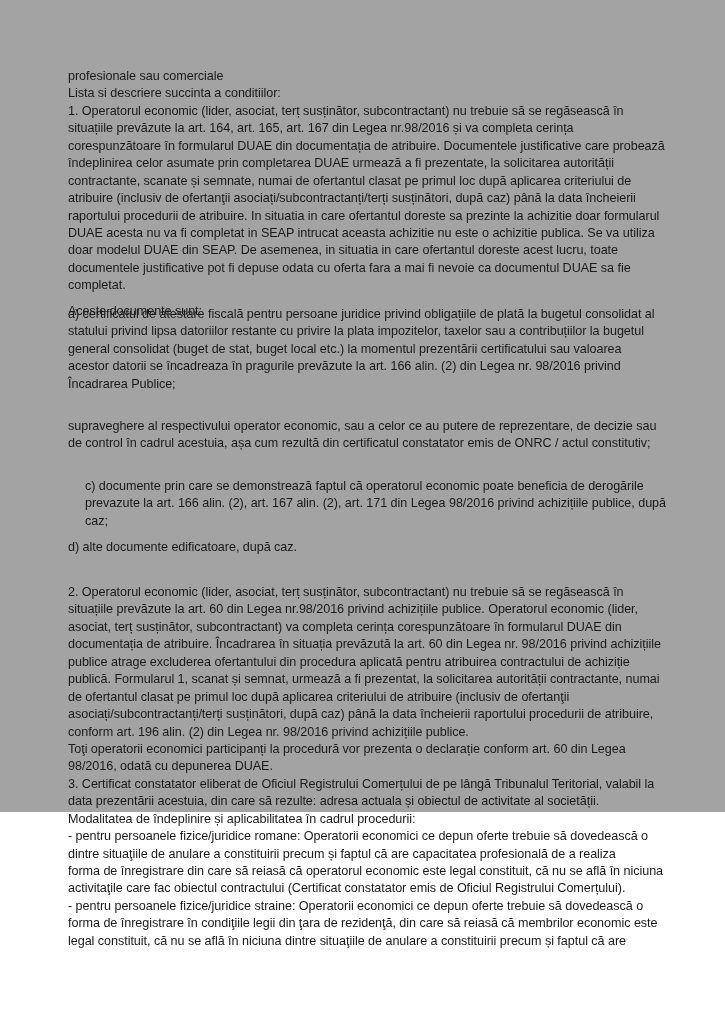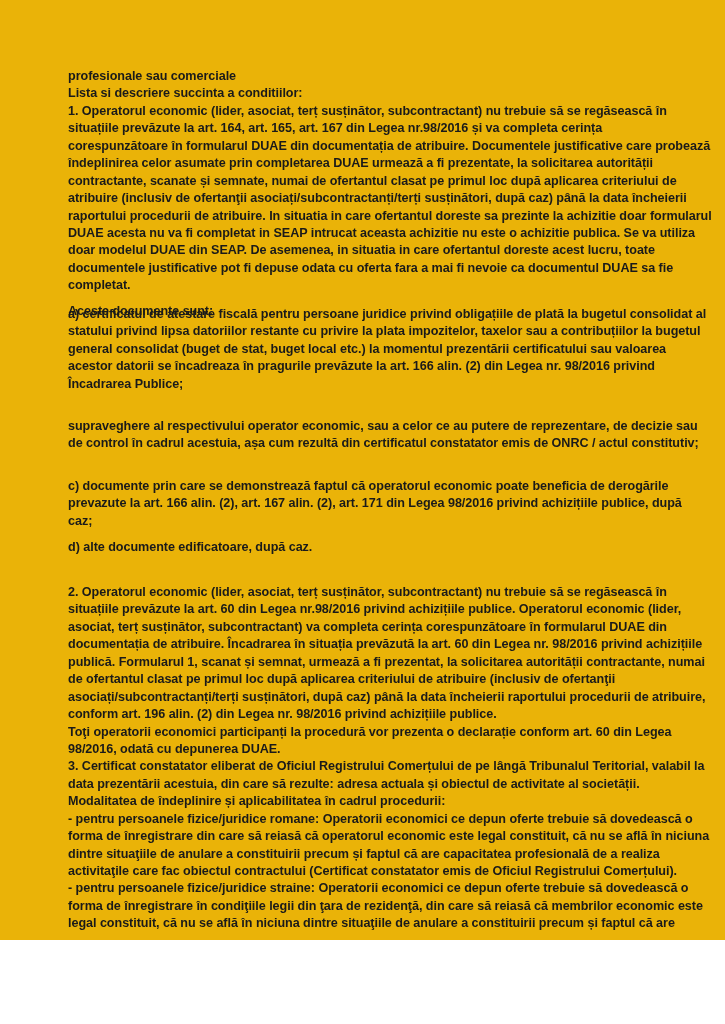--- a/index.html
+++ b/index.html
@@ -12,23 +12,22 @@
       height: 1024px;
       position: relative;
       overflow: hidden;
       font-family: "Liberation Sans", "DejaVu Sans", sans-serif;
       color: #1a1a1a;
     }
     .page {
       position: absolute;
       left: 0; top: 0;
       width: 725px;
-      height: 940px;
-      background: #eab308;
-      font-weight: bold;
+      height: 812px;
+      background: #a3a3a3;
     }
     .block {
       position: absolute;
       left: 68px;
       width: 640px;
     }
     .line {
       display: block;
       height: 17.45px;
       line-height: 17.45px;
@@ -68,46 +67,47 @@
     <span class="line">general consolidat (buget de stat, buget local etc.) la momentul prezentării certificatului sau valoarea</span>
     <span class="line">acestor datorii se încadreaza în pragurile prevăzute la art. 166 alin. (2) din Legea nr. 98/2016 privind</span>
     <span class="line">Încadrarea Publice;</span>
   </div>
 
   <div class="block" style="top:418px;">
     <span class="line">supraveghere al respectivului operator economic, sau a celor ce au putere de reprezentare, de decizie sau</span>
     <span class="line">de control în cadrul acestuia, așa cum rezultă din certificatul constatator emis de ONRC / actul constitutiv;</span>
   </div>
 
-  <div class="block" style="top:478px;">
+  <div class="block" style="top:478px;margin-left:17px;">
     <span class="line">c) documente prin care se demonstrează faptul că operatorul economic poate beneficia de derogările</span>
     <span class="line">prevazute la art. 166 alin. (2), art. 167 alin. (2), art. 171 din Legea 98/2016 privind achizițiile publice, după</span>
     <span class="line">caz;</span>
   </div>
 
   <div class="block" style="top:539px;">
     <span class="line">d) alte documente edificatoare, după caz.</span>
   </div>
 
   <div class="block" style="top:584px;">
     <span class="line">2. Operatorul economic (lider, asociat, terț susținător, subcontractant) nu trebuie să se regăsească în</span>
     <span class="line">situațiile prevăzute la art. 60 din Legea nr.98/2016 privind achizițiile publice. Operatorul economic (lider,</span>
     <span class="line">asociat, terț susținător, subcontractant) va completa cerința corespunzătoare în formularul DUAE din</span>
     <span class="line">documentația de atribuire. Încadrarea în situația prevăzută la art. 60 din Legea nr. 98/2016 privind achizițiile</span>
+    <span class="line">publice atrage excluderea ofertantului din procedura aplicată pentru atribuirea contractului de achiziție</span>
     <span class="line">publică. Formularul 1, scanat și semnat, urmează a fi prezentat, la solicitarea autorității contractante, numai</span>
     <span class="line">de ofertantul clasat pe primul loc după aplicarea criteriului de atribuire (inclusiv de ofertanţii</span>
     <span class="line">asociați/subcontractanți/terți susținători, după caz) până la data încheierii raportului procedurii de atribuire,</span>
     <span class="line">conform art. 196 alin. (2) din Legea nr. 98/2016 privind achizițiile publice.</span>
     <span class="line">Toţi operatorii economici participanți la procedură vor prezenta o declarație conform art. 60 din Legea</span>
     <span class="line">98/2016, odată cu depunerea DUAE.</span>
     <span class="line">3. Certificat constatator eliberat de Oficiul Registrului Comerțului de pe lângă Tribunalul Teritorial, valabil la</span>
     <span class="line">data prezentării acestuia, din care să rezulte: adresa actuala și obiectul de activitate al societății.</span>
     <span class="line">Modalitatea de îndeplinire și aplicabilitatea în cadrul procedurii:</span>
     <span class="line">- pentru persoanele fizice/juridice romane: Operatorii economici ce depun oferte trebuie să dovedească o</span>
+    <span class="line">dintre situaţiile de anulare a constituirii precum și faptul că are capacitatea profesională de a realiza</span>
     <span class="line">forma de înregistrare din care să reiasă că operatorul economic este legal constituit, că nu se află în niciuna</span>
-    <span class="line">dintre situaţiile de anulare a constituirii precum și faptul că are capacitatea profesională de a realiza</span>
     <span class="line">activitaţile care fac obiectul contractului (Certificat constatator emis de Oficiul Registrului Comerțului).</span>
     <span class="line">- pentru persoanele fizice/juridice straine: Operatorii economici ce depun oferte trebuie să dovedească o</span>
     <span class="line">forma de înregistrare în condiţiile legii din ţara de rezidenţă, din care să reiasă că membrilor economic este</span>
     <span class="line">legal constituit, că nu se află în niciuna dintre situaţiile de anulare a constituirii precum și faptul că are</span>
   </div>
 
 </div>
 
 </body></html>

